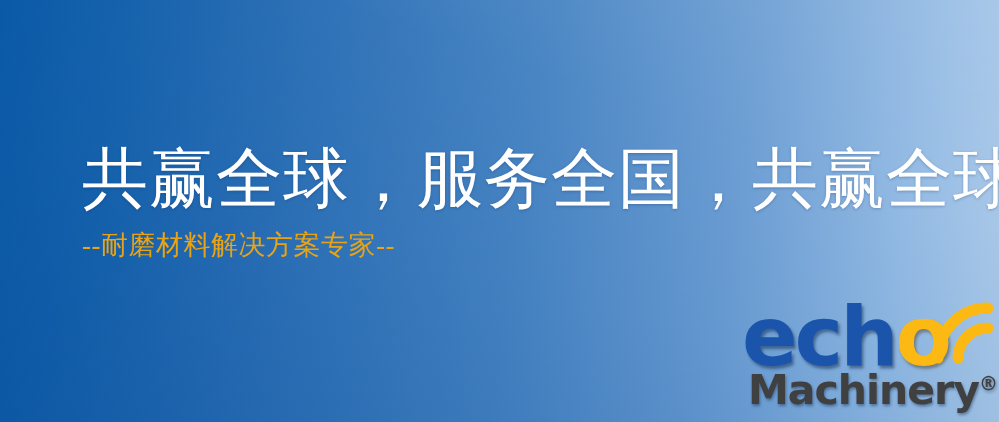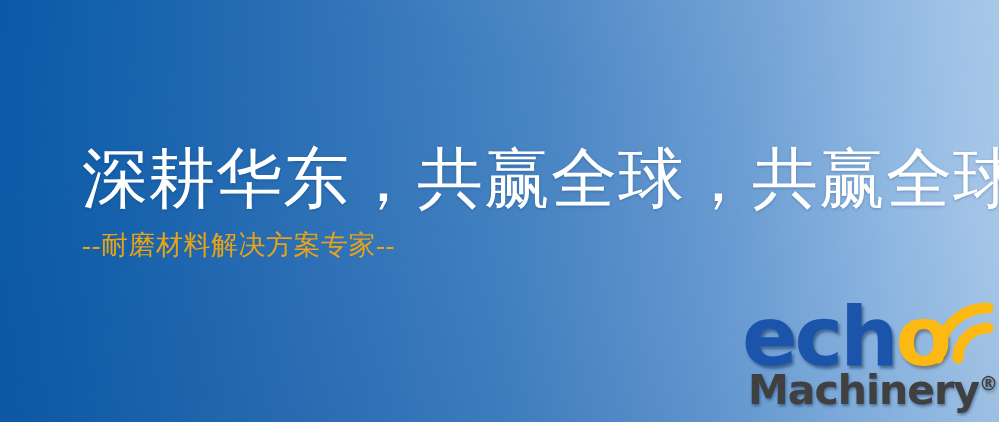--- a/index.html
+++ b/index.html
@@ -119,21 +119,21 @@
 </style>
 </head>
 <body>
 
 <div id="banner">
 
   <div class="bg-layer"></div>
   <div class="bg-diag"></div>
 
   <div class="text-block">
-    <div class="headline">深耕华东，共赢全球，共赢全球</div>
+    <div class="headline">共赢全球，服务全国，共赢全球</div>
     <div class="subtitle">--耐磨材料解决方案专家--</div>
   </div>
 
   <div class="logo">
 
     <div class="logo-echo">
       <span class="seg-blue">ech</span><span class="seg-amber">o</span>
     </div>
 
     <svg class="logo-waves" viewBox="0 0 74 70">

